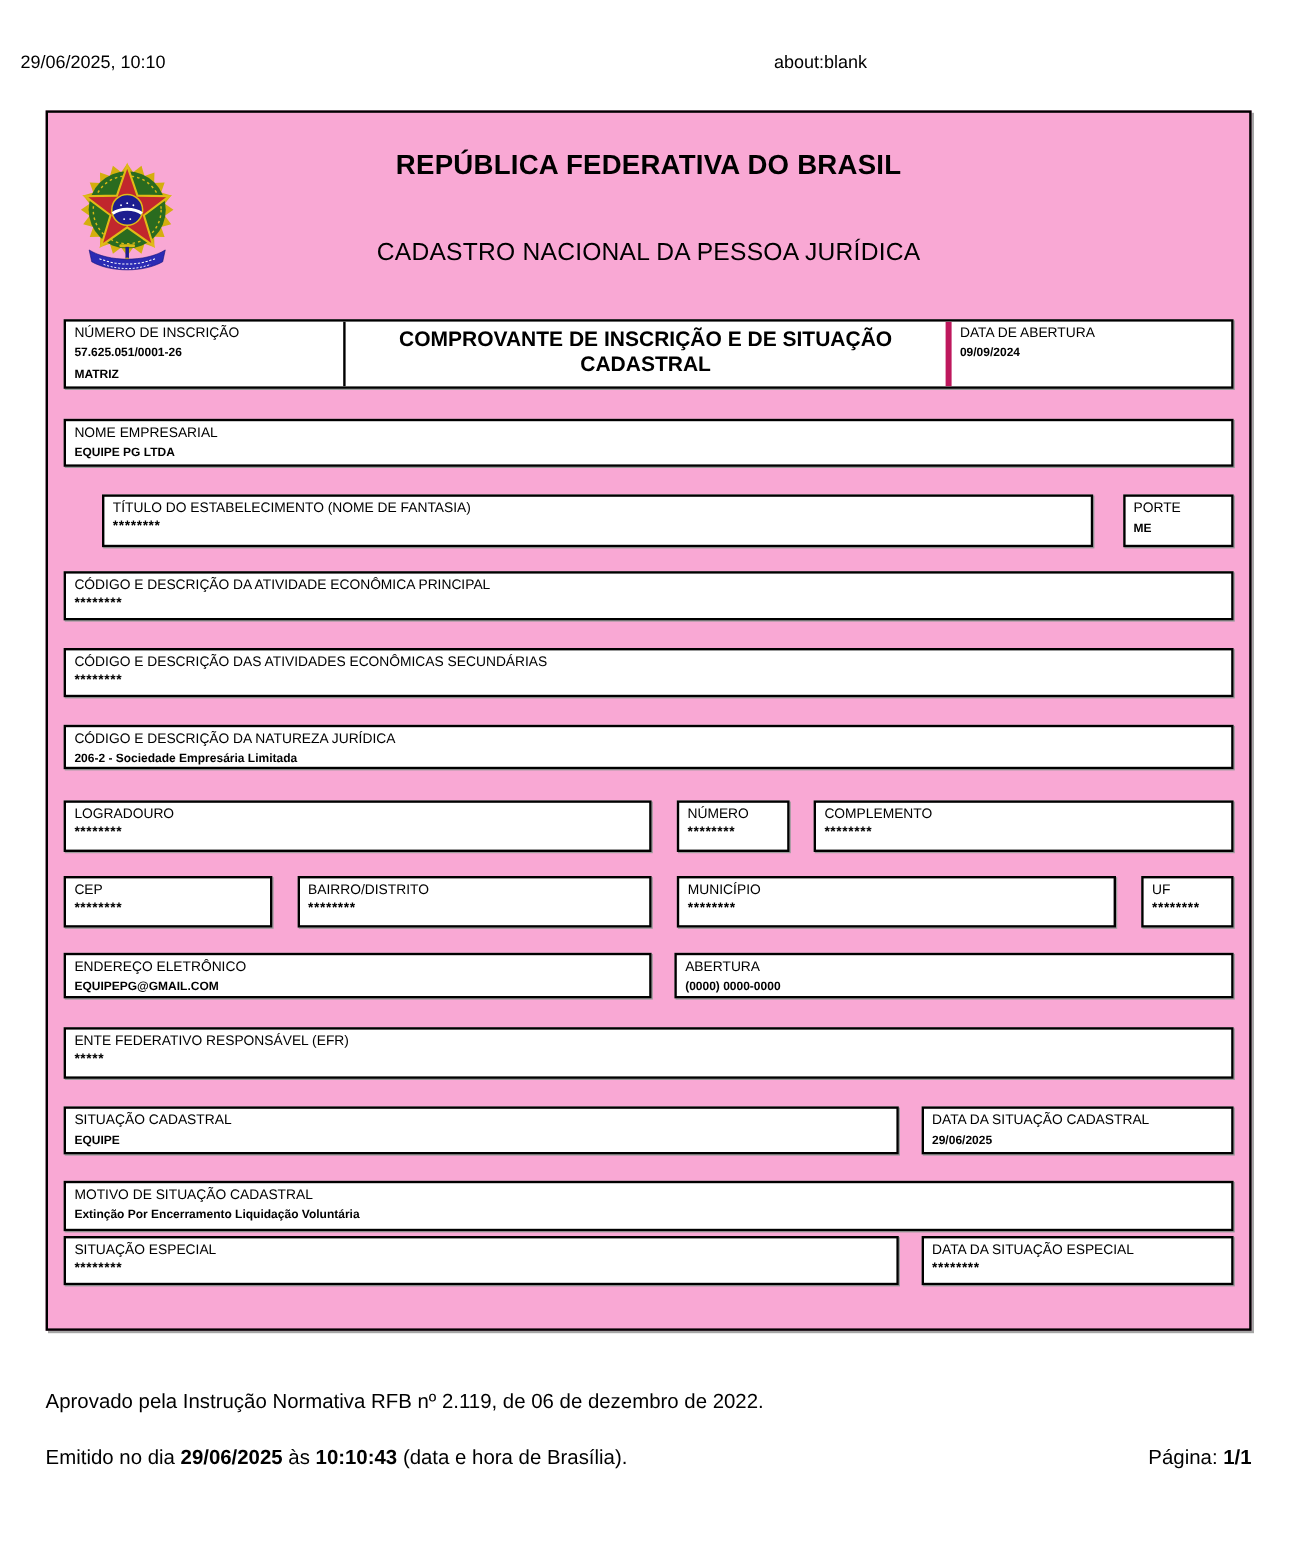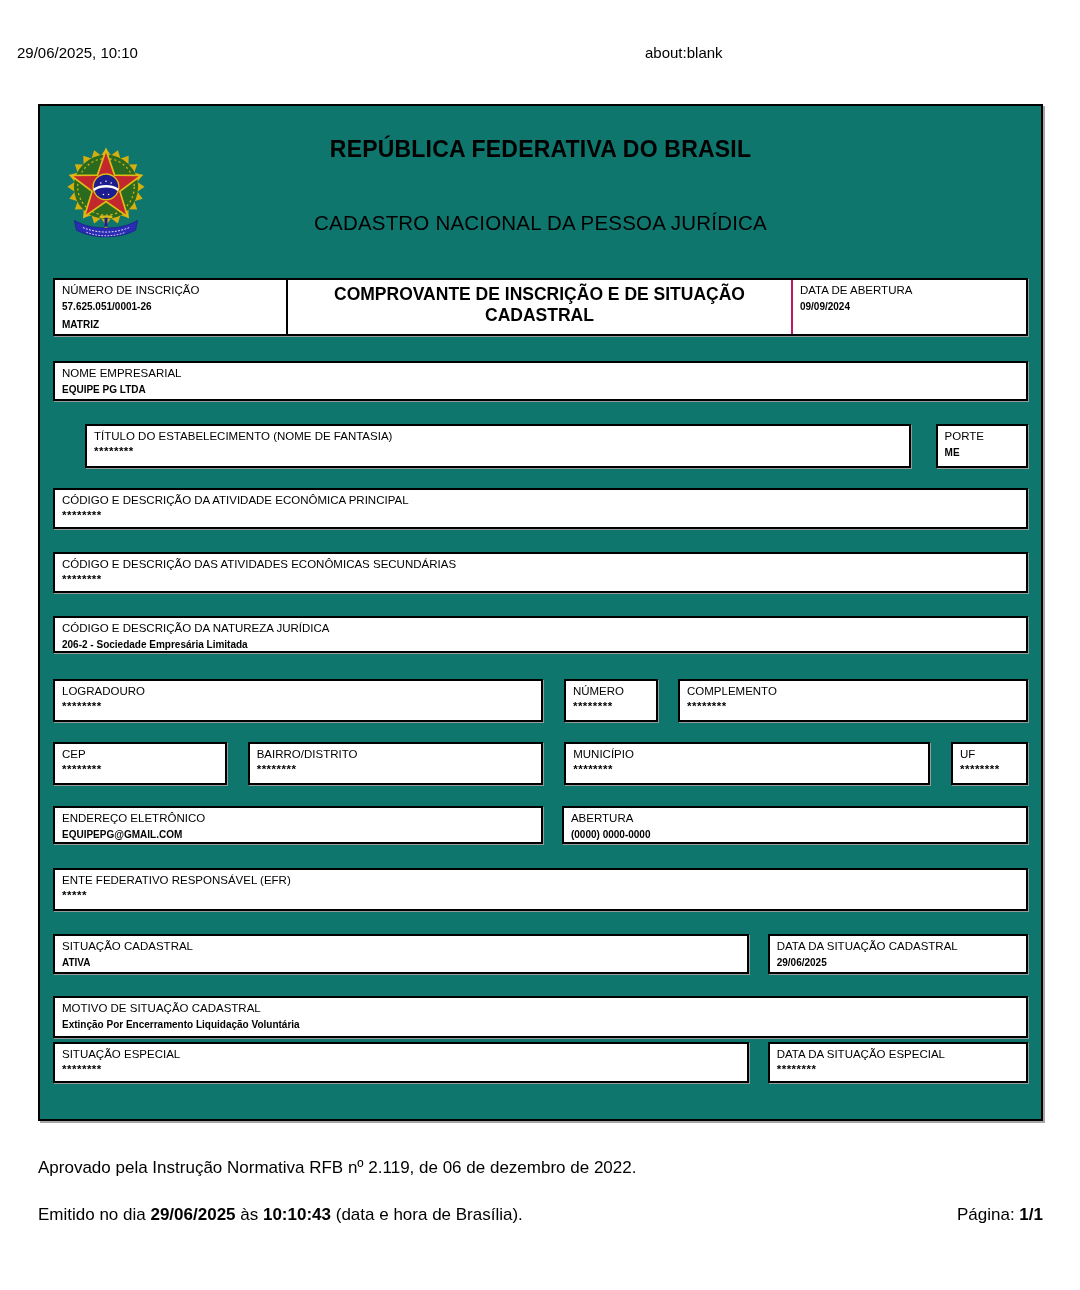--- a/index.html
+++ b/index.html
@@ -6,22 +6,22 @@
   body{
     width:1080px;height:1290px;position:relative;background:#ffffff;color:#000;
     font-family:"Liberation Sans","DejaVu Sans",sans-serif;
     -webkit-font-smoothing:antialiased;
   }
   .print-header span{position:absolute;font-size:15px;color:#000;}
   .ph-date{left:17px;top:44px;}
   .ph-title{left:645px;top:44px;}
 
   .doc{
-    position:absolute;left:38px;top:104px;width:1001px;height:1013px;
-    border:2px solid #000;box-shadow:2px 2px 0 rgba(0,0,0,.35);background:#0f766e;
+    position:absolute;left:38px;top:92px;width:1001px;height:1013px;
+    border:2px solid #000;box-shadow:2px 2px 0 rgba(0,0,0,.35);background:#f9a8d4;
   }
   .doc-inner{padding:0 13px;position:relative;height:100%;box-sizing:border-box;}
 
   .doc-header{position:relative;height:172px;}
   .emblem{position:absolute;left:10px;top:38px;width:86px;height:96px;}
   .title1{position:absolute;top:30px;left:0;width:100%;text-align:center;font-weight:bold;font-size:23px;letter-spacing:.2px;}
   .title2{position:absolute;top:105px;left:0;width:100%;text-align:center;font-weight:normal;font-size:20.5px;letter-spacing:.2px;}
 
   .row{display:flex;justify-content:space-between;align-items:stretch;}
   .box{
@@ -37,21 +37,21 @@
   .r3{height:44px;margin-top:23px;padding-left:32px;} .r4{height:41px;margin-top:20px;}
   .r5{height:41px;margin-top:23px;} .r6{height:37px;margin-top:23px;}
   .r7{height:43px;margin-top:26px;} .r8{height:43px;margin-top:20px;}
   .r9{height:38px;margin-top:21px;} .r10{height:43px;margin-top:24px;}
   .r11{height:40px;margin-top:23px;}.r12{height:42px;margin-top:22px;}
   .r13{height:41px;margin-top:4px;}
 
   .split{display:flex;padding:0;}
   .cell{box-sizing:border-box;padding:3px 7px;}
   .c-left{width:24%;border-right:2px solid #000;}
-  .c-mid{width:52%;border-right:2px solid #be185d;font-weight:bold;font-size:17.5px;line-height:21px;text-align:center;padding-top:4px;}
+  .c-mid{width:52%;border-right:5px solid #be185d;font-weight:bold;font-size:17.5px;line-height:21px;text-align:center;padding-top:4px;}
   .c-right{width:24%;}
 
   .w-titulo{width:87.6%;} .w-porte{width:9.8%;}
   .w-logr{width:50.3%;}  .w-num{width:9.6%;}  .w-comp{width:35.9%;}
   .w-cep{width:17.8%;}   .w-bairro{width:30.3%;} .w-mun{width:37.5%;} .w-uf{width:7.9%;}
   .w-end{width:50.3%;}   .w-tel{width:47.8%;}
   .w-sit{width:71.4%;}   .w-dsit{width:26.7%;}
 
   .footer-line{position:absolute;left:38px;width:1005px;font-size:17px;}
   .f1{top:1158px;}
@@ -195,21 +195,21 @@
     <div class="row r10">
       <div class="box w100">
         <div class="lbl">ENTE FEDERATIVO RESPONSÁVEL (EFR)</div>
         <div class="val stars">*****</div>
       </div>
     </div>
 
     <div class="row r11">
       <div class="box w-sit">
         <div class="lbl">SITUAÇÃO CADASTRAL</div>
-        <div class="val">ATIVA</div>
+        <div class="val">EQUIPE</div>
       </div>
       <div class="box w-dsit">
         <div class="lbl">DATA DA SITUAÇÃO CADASTRAL</div>
         <div class="val">29/06/2025</div>
       </div>
     </div>
 
     <div class="row r12">
       <div class="box w100">
         <div class="lbl">MOTIVO DE SITUAÇÃO CADASTRAL</div>

